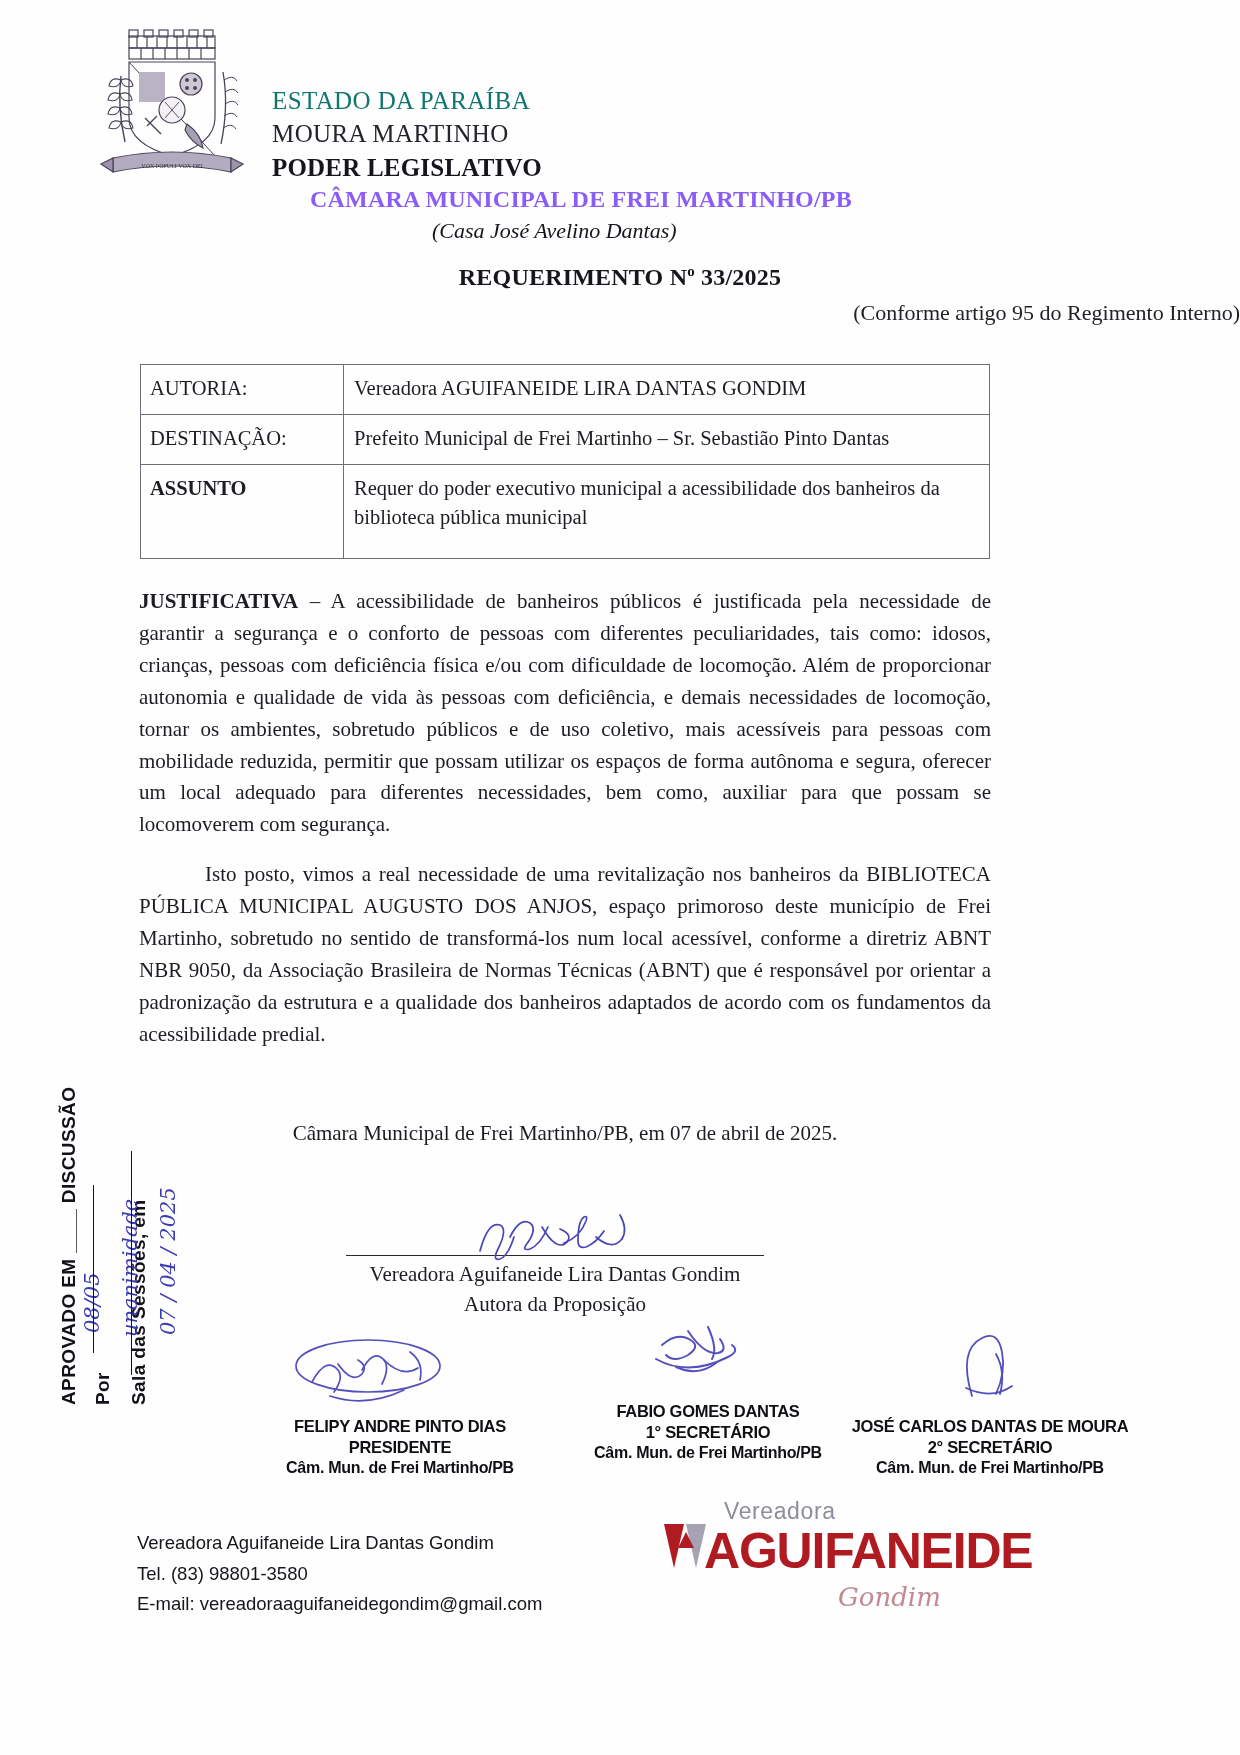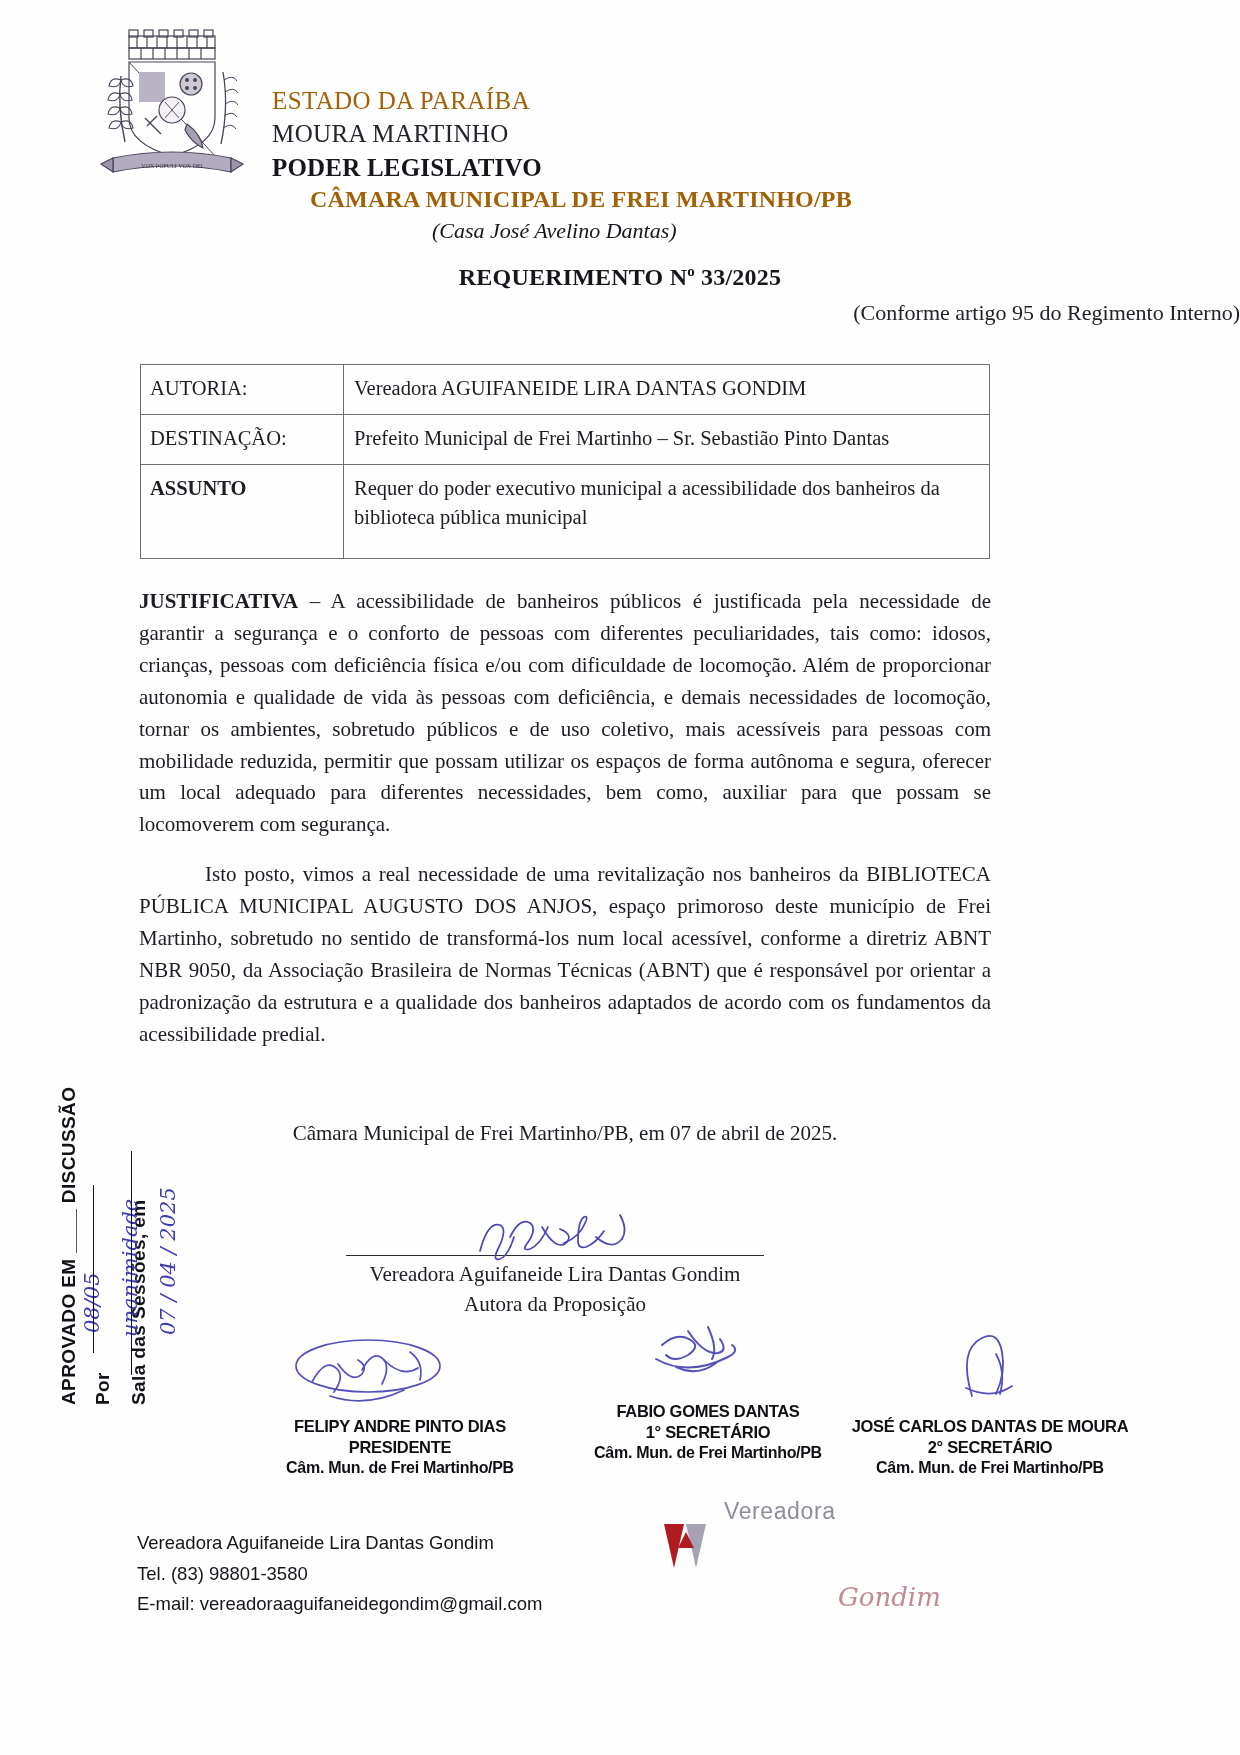--- a/index.html
+++ b/index.html
@@ -43,42 +43,42 @@
   .header-text {
     position: absolute;
     left: 272px;
     top: 66px;
     width: 760px;
   }
   .hl1 {
     font-size: 25px;
     letter-spacing: 0.4px;
     line-height: 1.33;
-    color: #a16207;
+    color: #0f766e;
   }
   .hl2 {
     font-size: 25px;
     letter-spacing: 0.4px;
     line-height: 1.33;
     color: #24242c;
   }
   .hl3 {
     font-size: 25px;
     font-weight: bold;
     line-height: 1.33;
     letter-spacing: 0.2px;
     color: #15151c;
   }
   .hl4 {
     font-size: 24px;
     font-weight: bold;
     line-height: 1.33;
     letter-spacing: 0.2px;
     margin-left: 38px;
-    color: #a16207;
+    color: #8b5cf6;
   }
   .hl5 {
     font-size: 22px;
     font-weight: normal;
     font-style: italic;
     line-height: 1.4;
     margin-left: 160px;
     color: #15151c;
   }
 
@@ -539,16 +539,17 @@
 
   <div class="logo-block">
     <div class="logo-mark">
       <svg viewBox="0 0 56 56" width="56" height="56">
         <path d="M4 6 H24 L14 50 Z" fill="#b01b22"></path>
         <path d="M26 6 H46 L36 50 Z" fill="#a6a2b4"></path>
         <path d="M18 30 L26 14 L34 30 Z" fill="#b01b22"></path>
       </svg>
     </div>
     <div class="logo-vereadora">Vereadora</div>
+    <div class="logo-main">AGUIFANEIDE</div>
     <div class="logo-script">Gondim</div>
   </div>
 
 </div>
 
 </body></html>

